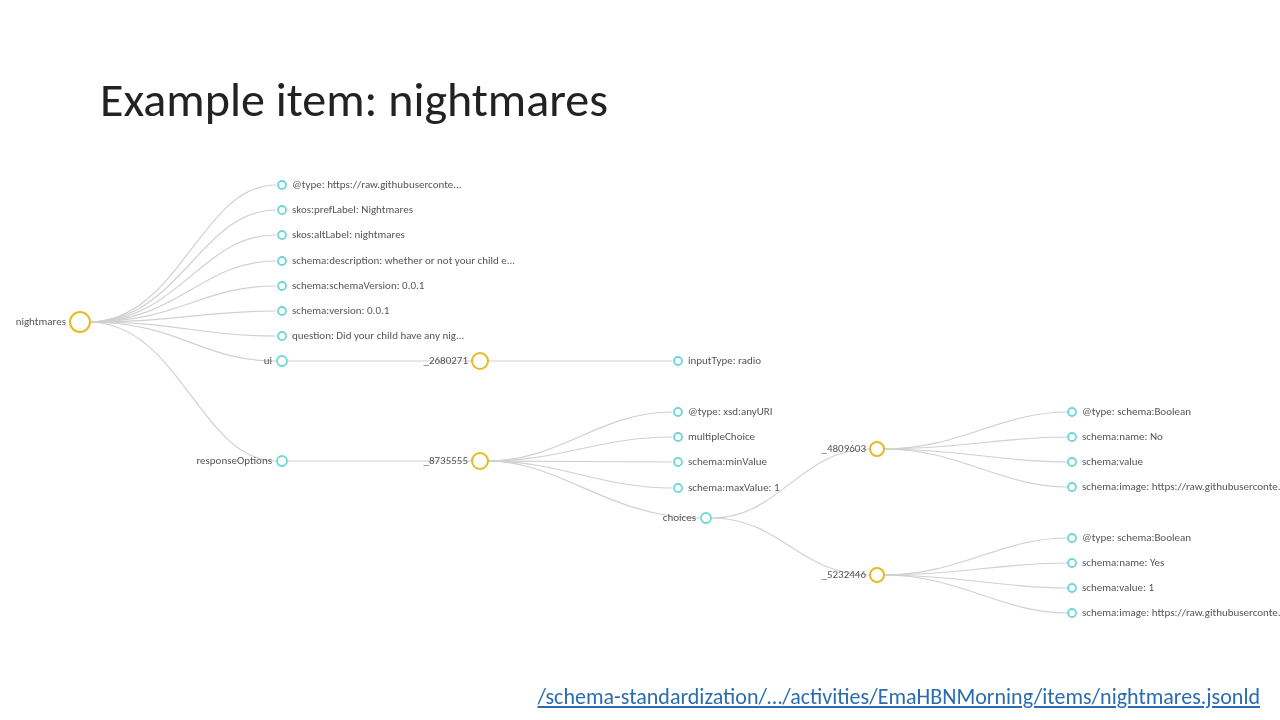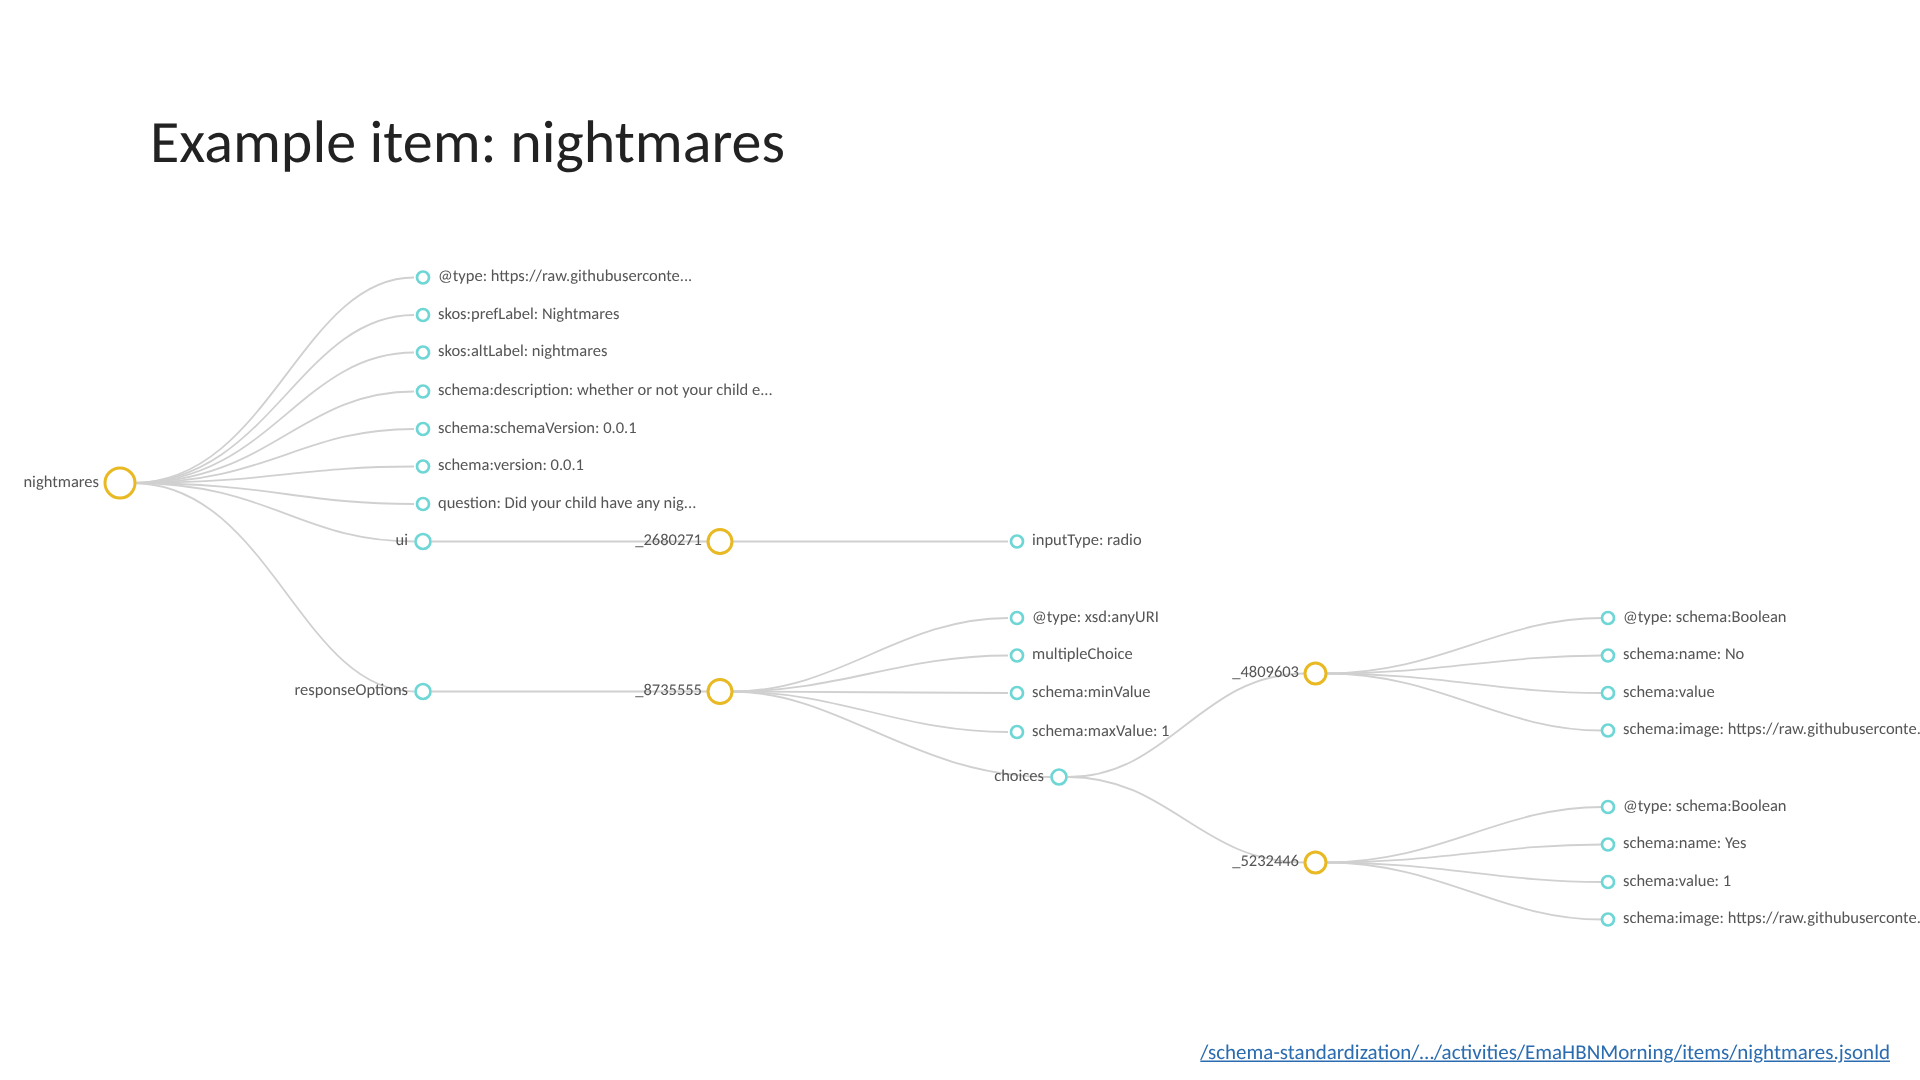--- a/index.html
+++ b/index.html
@@ -9,29 +9,29 @@
     height: 720px;
     background: #ffffff;
     font-family: "Segoe UI", "Calibri", Arial, sans-serif;
     color: #333;
     overflow: hidden;
   }
   .title {
     position: absolute;
     left: 100px;
     top: 70px;
-    font-size: 40px;
+    font-size: 48px;
     font-weight: 300;
     color: #222;
   }
   .footer-link {
     position: absolute;
     right: 20px;
     bottom: 10px;
-    font-size: 14px;
+    font-size: 22px;
     color: #2b6cb0;
     text-decoration: underline;
   }
   svg.graph {
     position: absolute;
     left: 0;
     top: 0;
     width: 1280px;
     height: 720px;
   }

